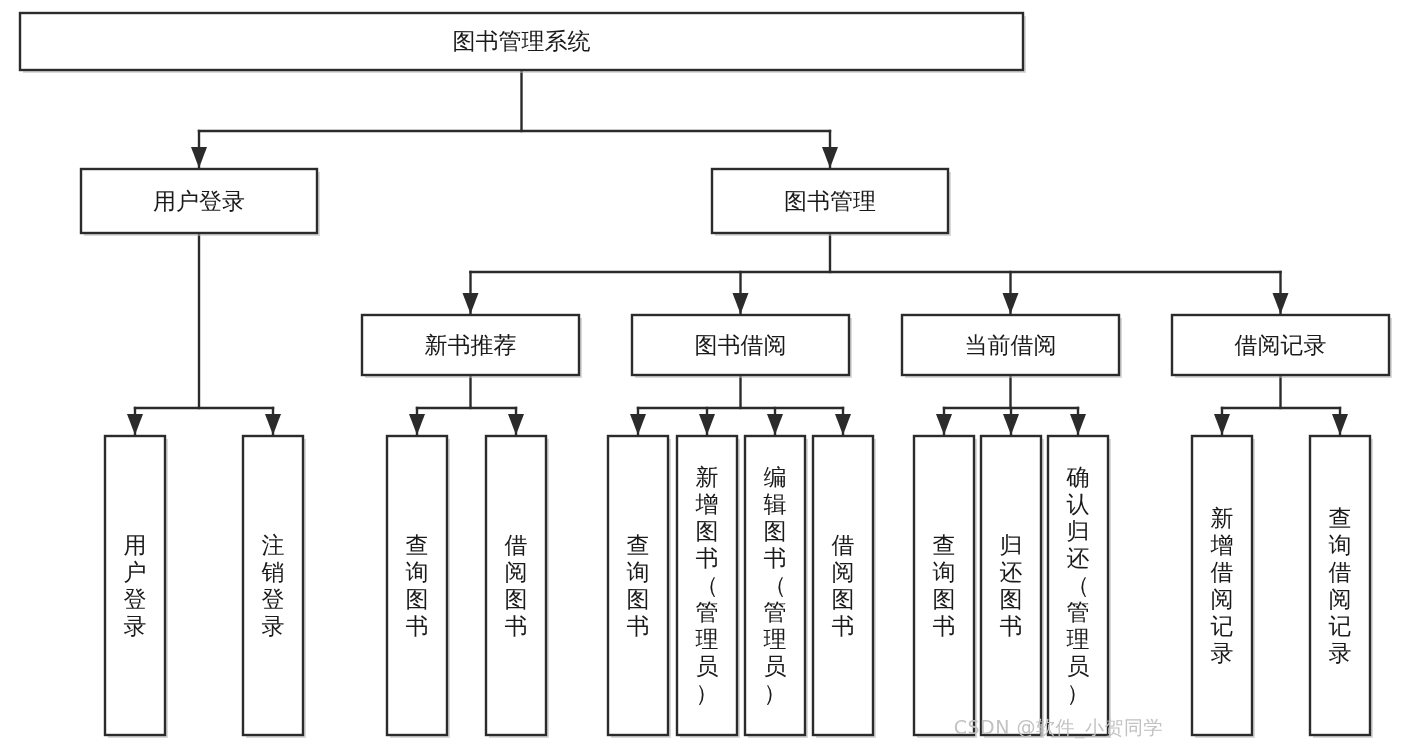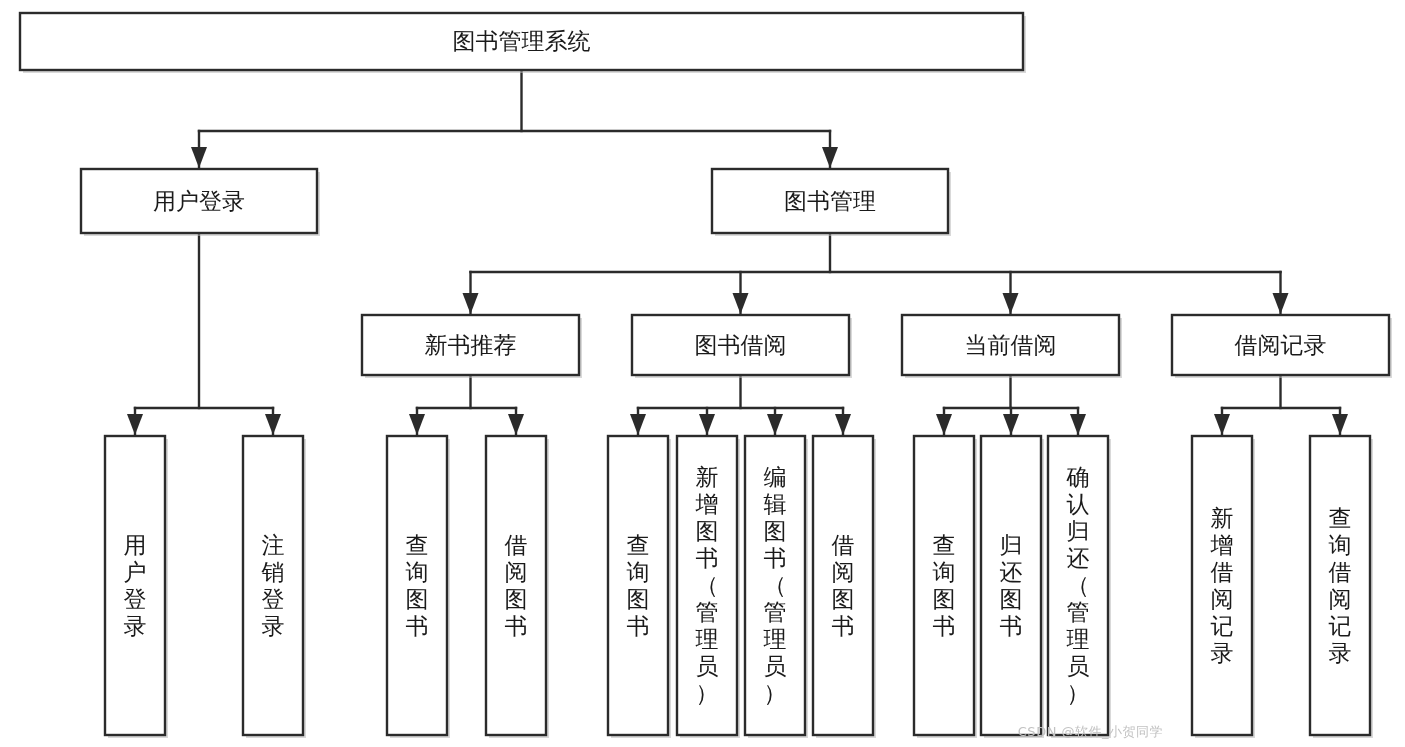--- a/index.html
+++ b/index.html
@@ -56,21 +56,21 @@
     font-family: "DejaVu Sans", "Liberation Sans", sans-serif;
     font-size: 23px;
     fill: #1a1a1a;
     text-anchor: middle;
   }
   .watermark {
     position: absolute;
     right: 8px;
     bottom: 6px;
     font-family: "DejaVu Sans", "Liberation Sans", sans-serif;
-    font-size: 13px;
+    font-size: 19px;
     color: #c2c2c2;
     letter-spacing: 0.5px;
     white-space: nowrap;
     pointer-events: none;
   }
 </style>
 </head>
 <body>
 
 <div id="diagram-root">

